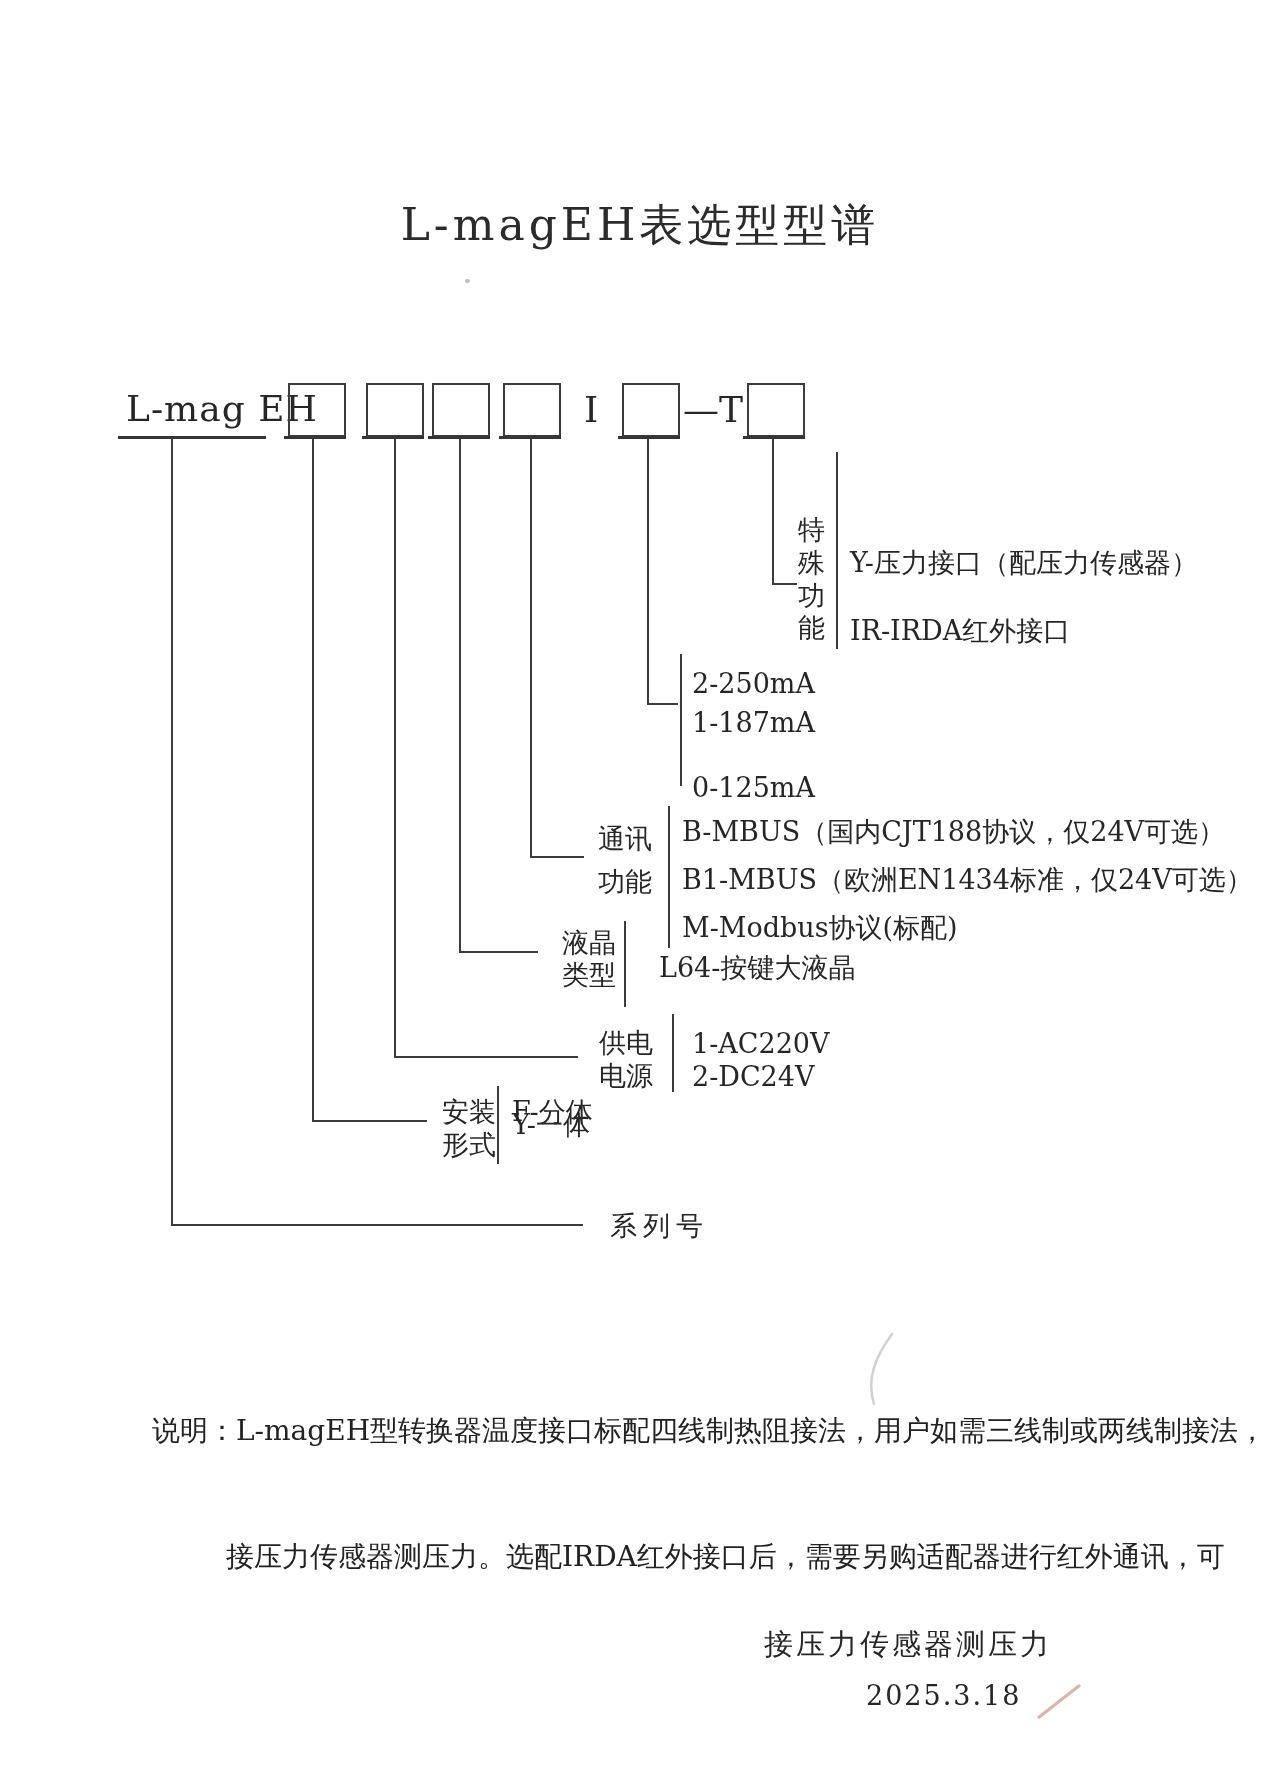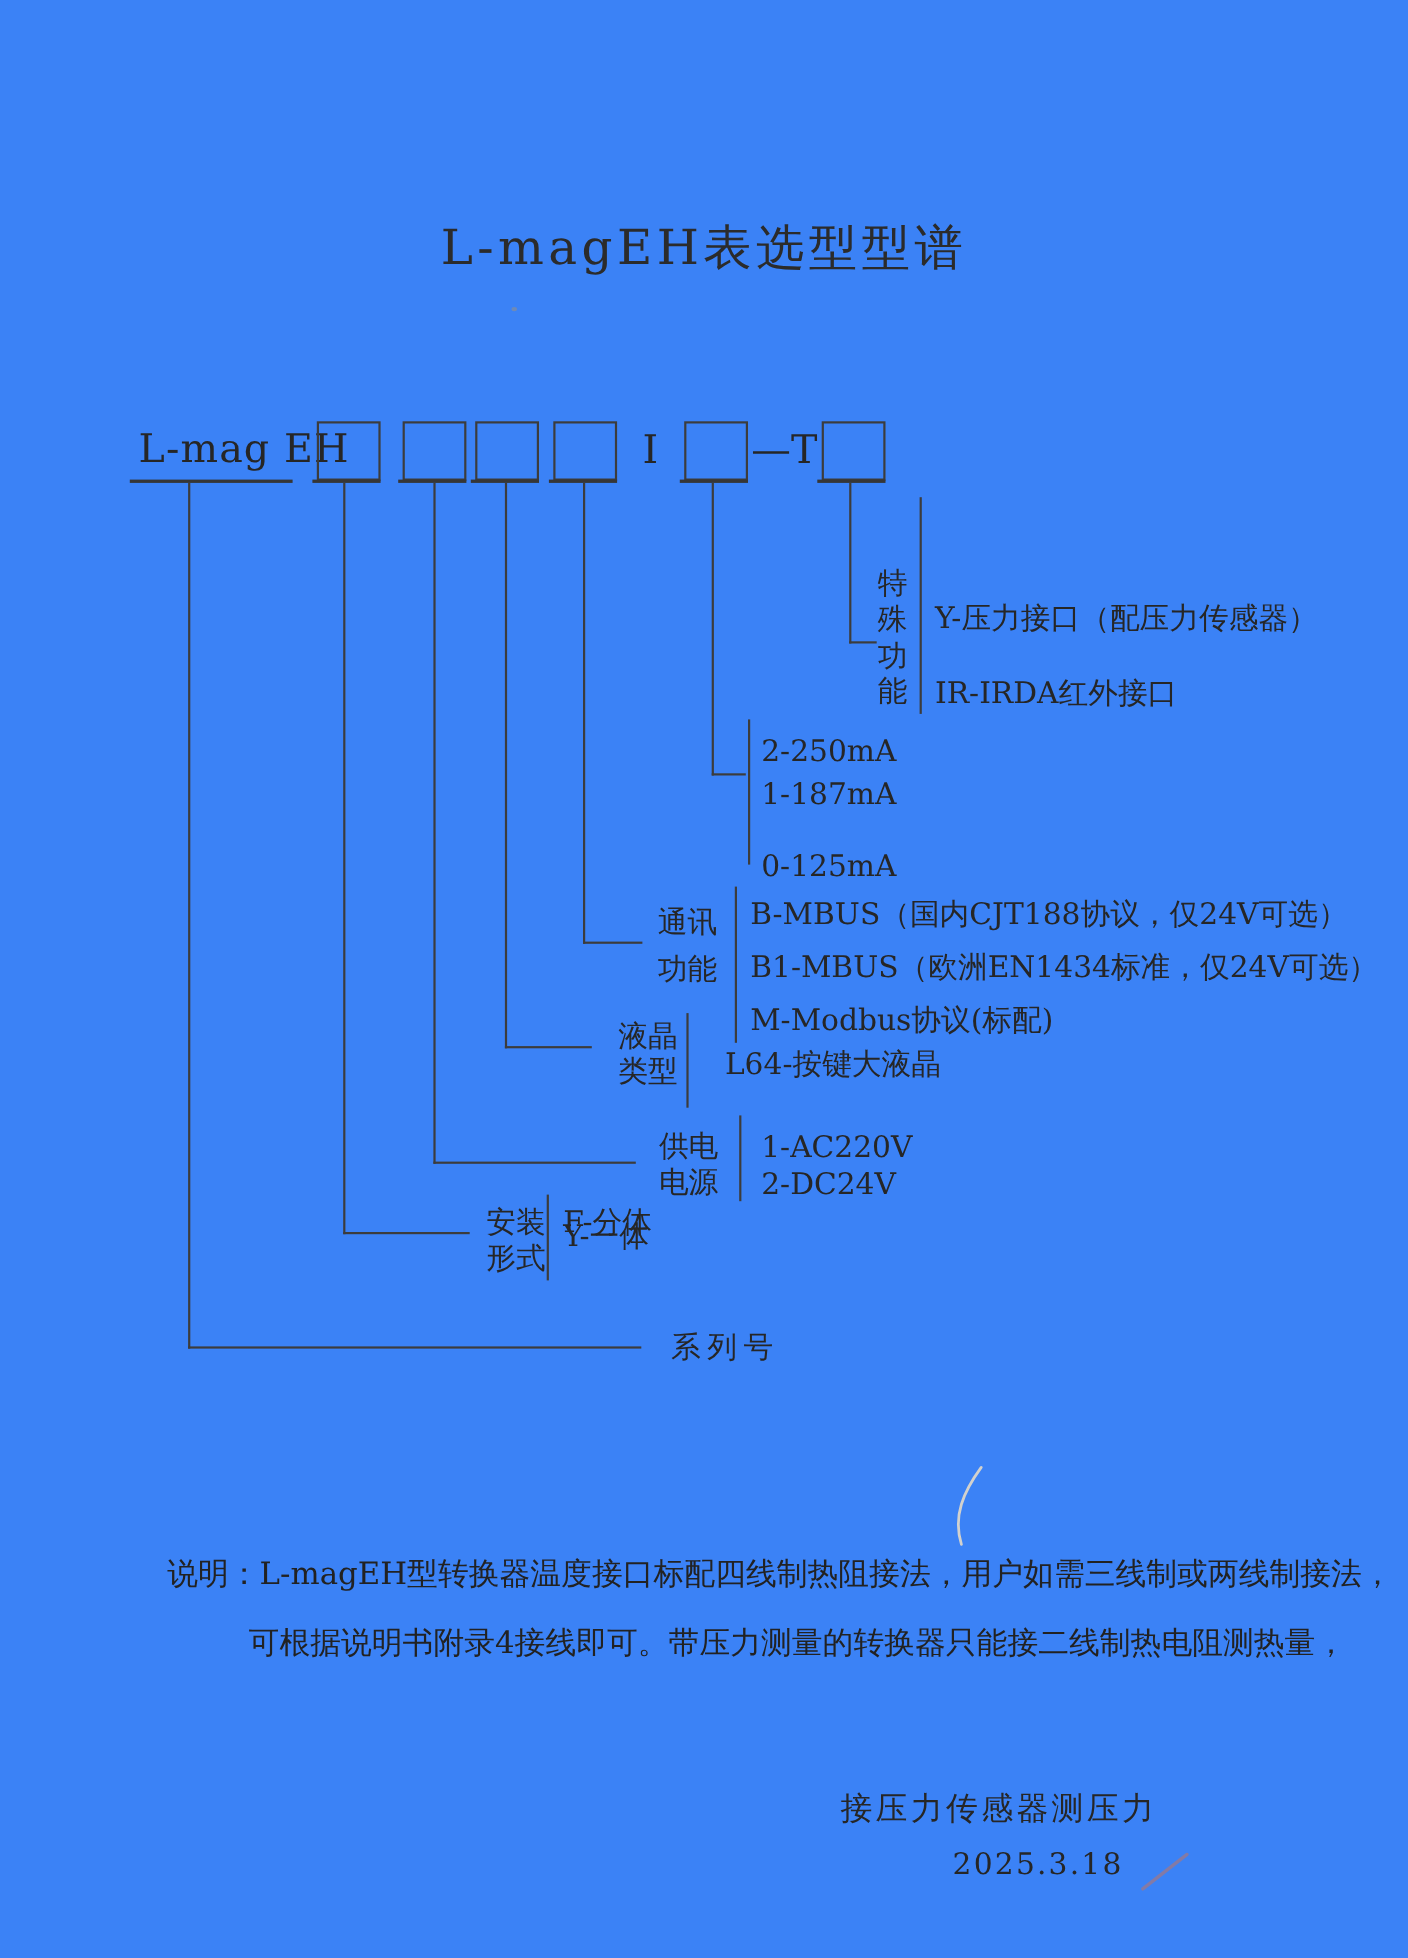--- a/index.html
+++ b/index.html
@@ -1,18 +1,18 @@
 <!DOCTYPE html>
 <html><head>
 <meta charset="utf-8">
 <style>
   html,body{margin:0;padding:0;background:#e8e8e6;}
   .page{
     position:relative;width:1280px;height:1780px;margin:0 auto;
-    background:#3b82f6;
+    background:#ffffff;
     font-family:"DejaVu Serif","Liberation Serif",serif;
     color:#262626;overflow:hidden;
   }
   .txt{position:absolute;white-space:nowrap;line-height:1.15;}
   .f27{font-size:27px;}
   .f36{font-size:36px;}
   .title{
     position:absolute;left:0;right:0;top:196px;text-align:center;
     font-size:44px;letter-spacing:4px;color:#2b2b2b;
   }
@@ -102,21 +102,21 @@
   <div class="txt f27" style="left:692px;top:1061px;">2-DC24V</div>
 
   <div class="txt f27" style="left:442px;top:1096px;">安装</div>
   <div class="txt f27" style="left:442px;top:1129px;">形式</div>
   <div class="txt f27" style="left:512px;top:1097px;margin-top:12px;">Y-一体</div>
   <div class="txt f27" style="left:512px;top:1096px;">F-分体</div>
 
   <div class="txt f27" style="left:610px;top:1210px;letter-spacing:6px;">系列号</div>
 
   <div class="note" style="left:152px;top:1412px;">说明：L-magEH型转换器温度接口标配四线制热阻接法，用户如需三线制或两线制接法，</div>
-  <div class="note" style="left:226px;top:1475px;">可根据说明书附录4接线即可。带压力测量的转换器只能接二线制热电阻测热量，</div>
+  <div class="note" style="left:226px;top:1538px;">接压力传感器测压力。选配IRDA红外接口后，需要另购适配器进行红外通讯，可</div>
 
   <svg style="position:absolute;left:848px;top:1330px;" width="60" height="80" viewBox="0 0 60 80">
     <path d="M 44 4 C 28 26 18 48 26 74" fill="none" stroke="#d2d1cd" stroke-width="2.5" stroke-linecap="round"></path>
   </svg>
 
   <div class="txt" style="left:764px;top:1628px;font-size:29px;letter-spacing:3px;">接压力传感器测压力</div>
   <div class="txt f27" style="left:866px;top:1680px;letter-spacing:2px;">2025.3.18</div>
   <div class="redmark" style="left:1032px;top:1700px;"></div>
 
 </div>

